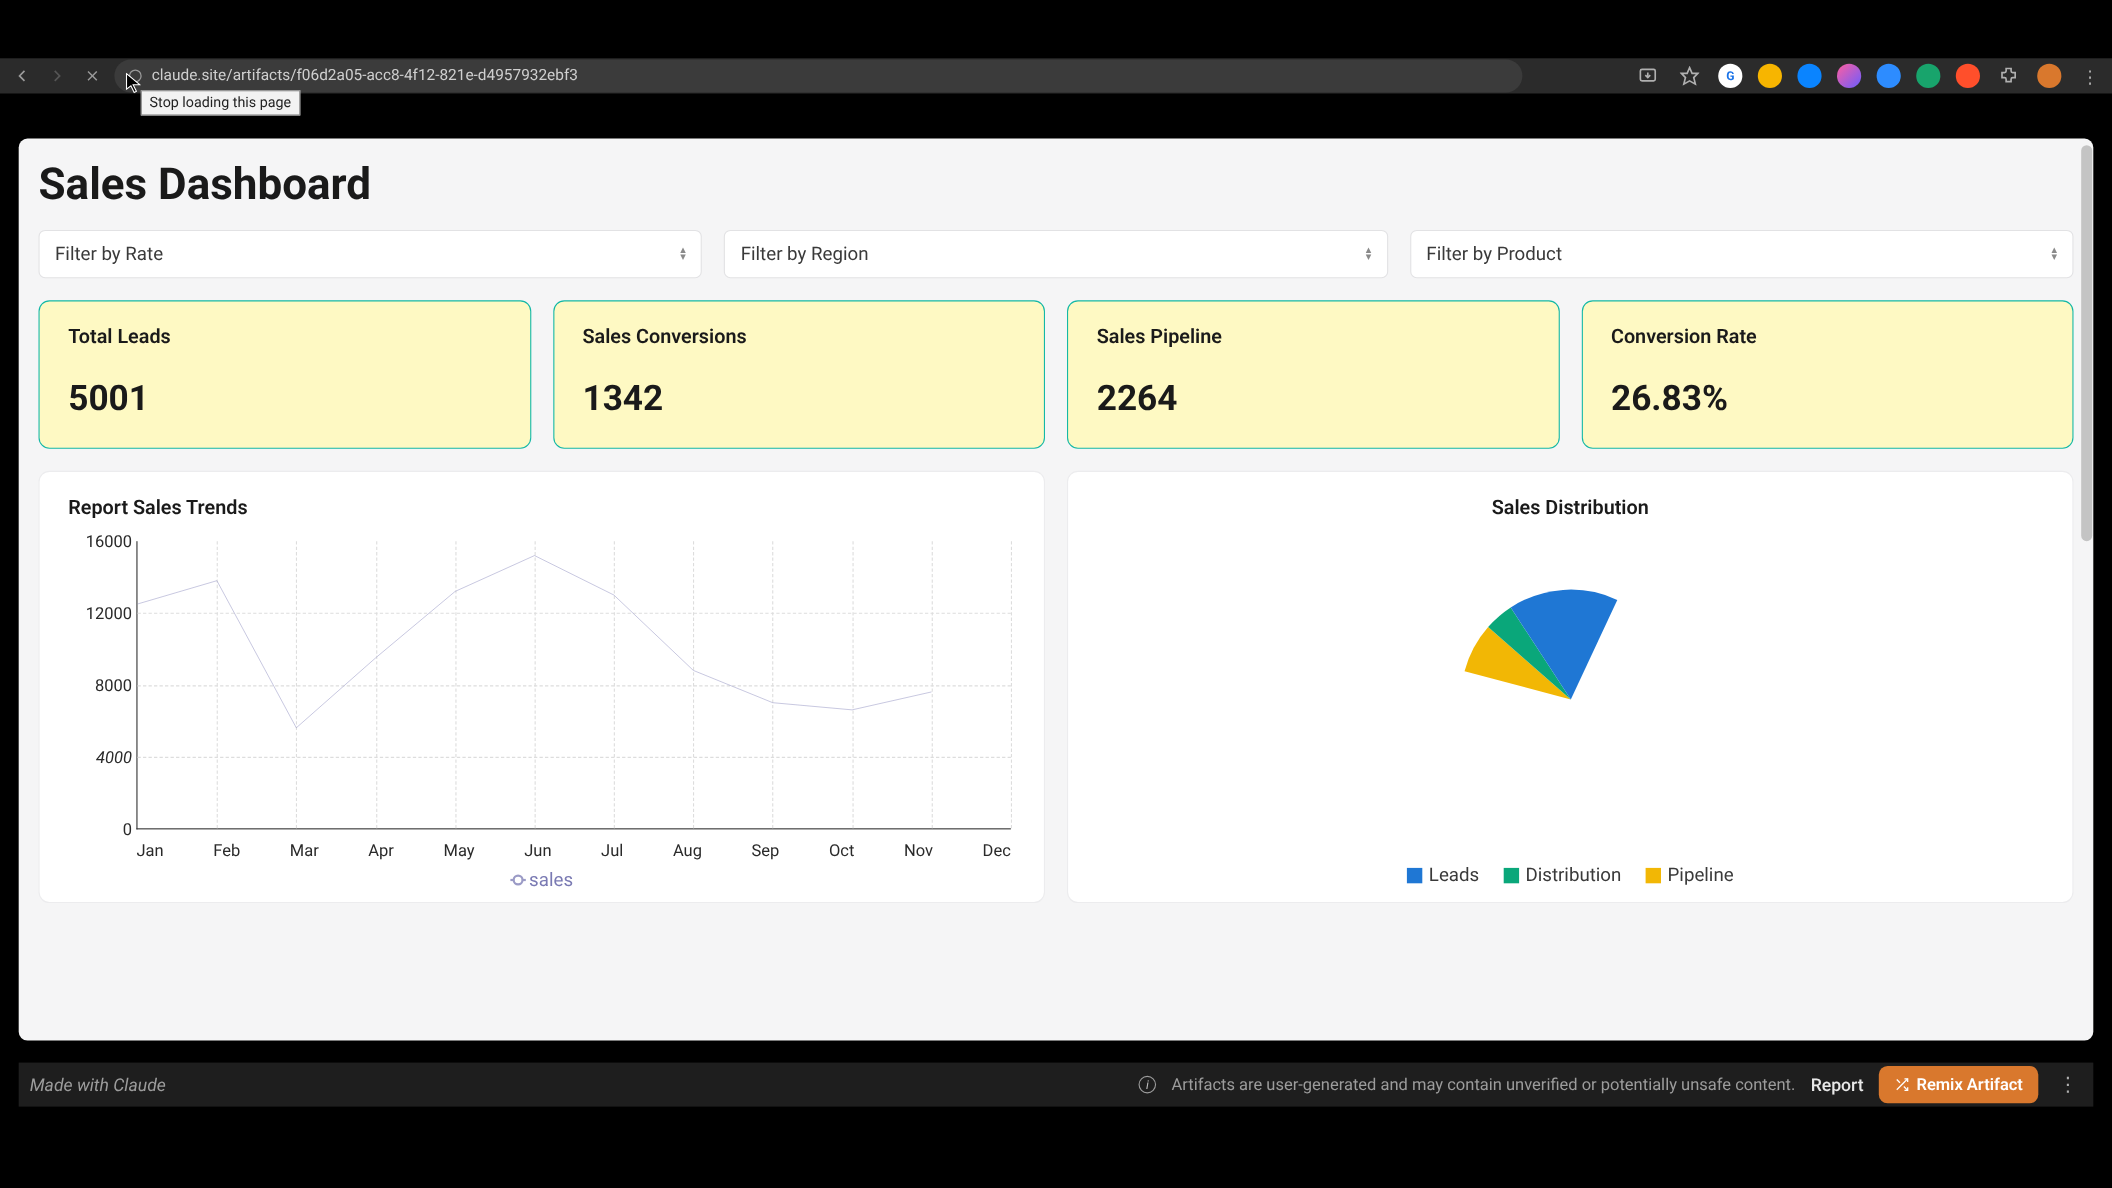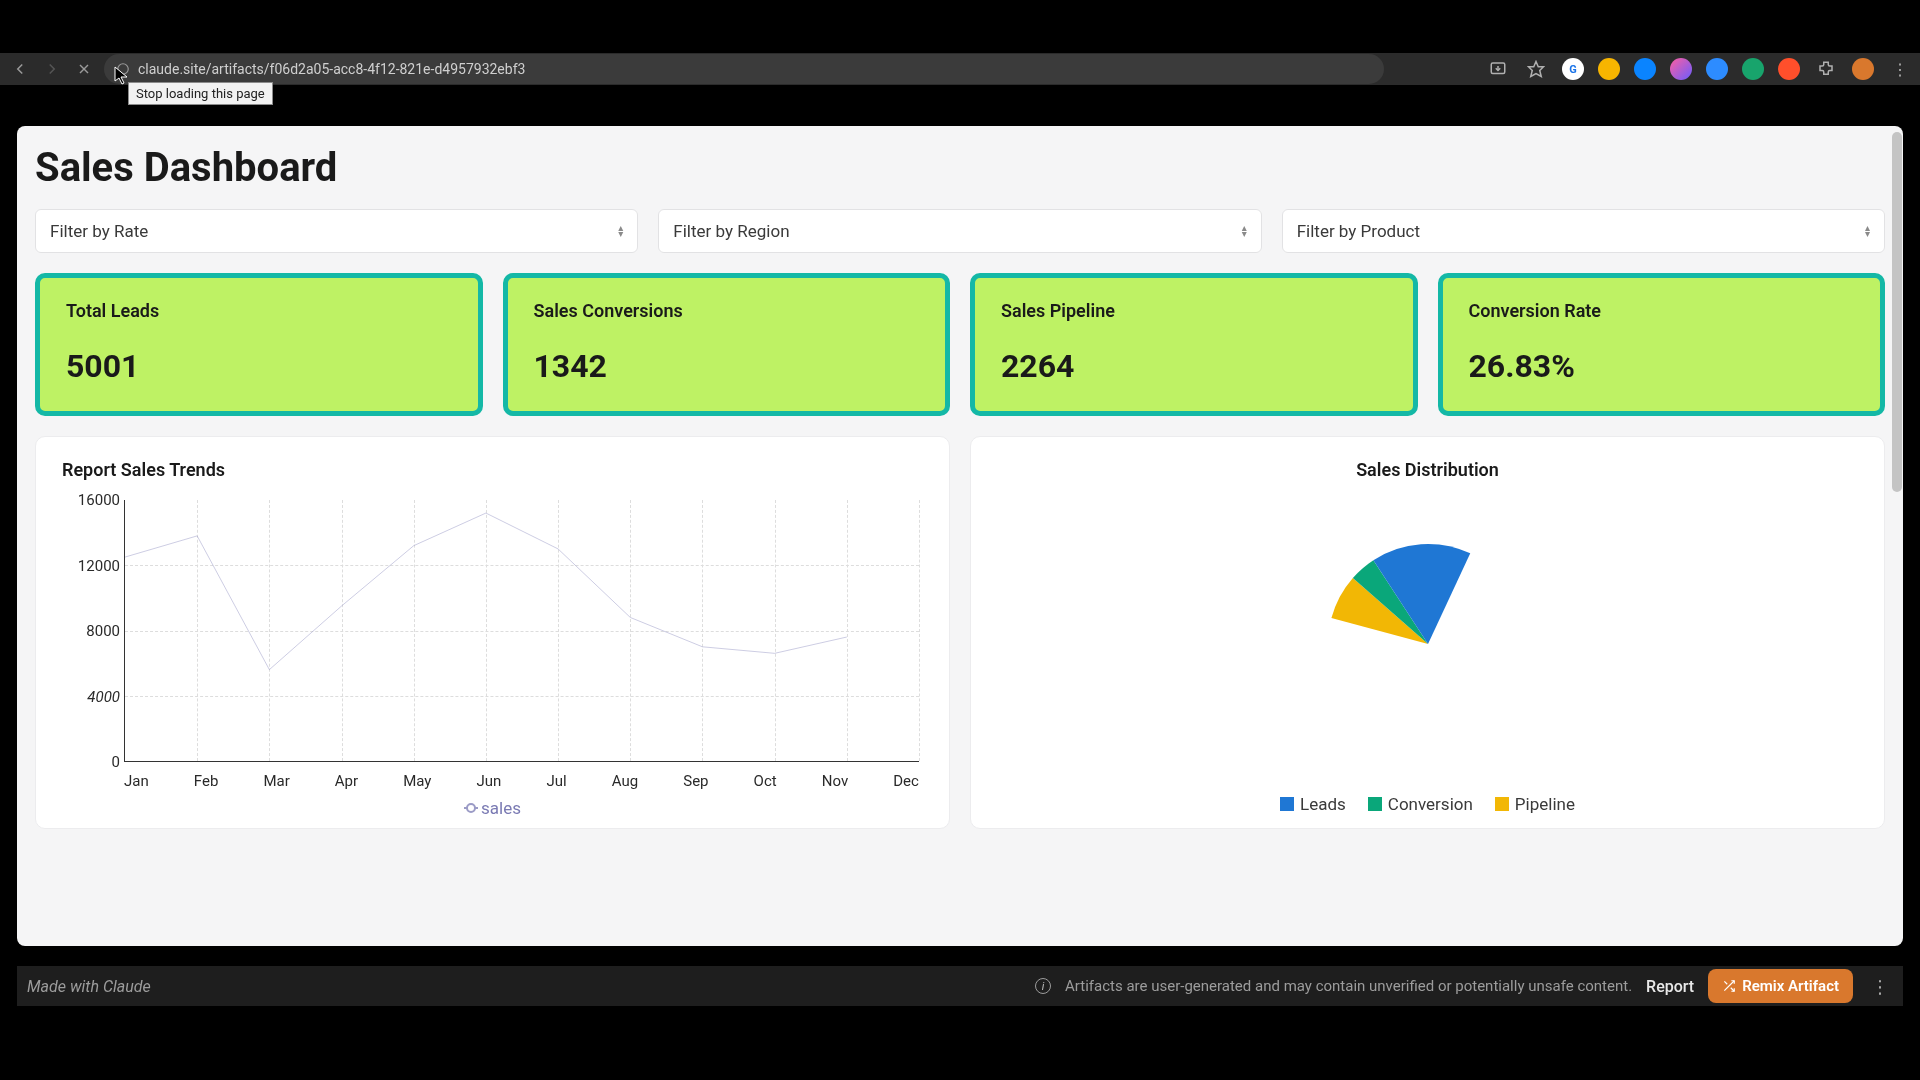--- a/index.html
+++ b/index.html
@@ -108,22 +108,22 @@
   display: flex;
   flex-direction: column;
 }
 .kpi-row {
   display: flex;
   gap: 20px;
   margin-bottom: 20px;
 }
 .kpi-card {
   flex: 1;
-  background: #bef264;
-  border: 5px solid #14b8a6;
+  background: #fef9c3;
+  border: 1px solid #14b8a6;
   border-radius: 10px;
   padding: 22px 26px 26px 26px;
 }
 .kpi-title { font-size: 18px; font-weight: 600; color: #1a1a1a; margin-bottom: 26px; }
 .kpi-value { font-size: 32px; font-weight: 700; color: #1a1a1a; }
 .charts-row { display: flex; gap: 20px; }
 .chart-card {
   background: #fff;
   border: 1px solid #ececee;
   border-radius: 10px;
@@ -425,21 +425,21 @@
               <path d="M 0 0 L -54.61585274036773 -83.76818387336846 A 100 100 0 0 1 42.26182617406996 -90.63077870366499 Z" fill="#1f77d4"></path>
             </svg>
         </div>
         <div class="pie-legend">
           <div class="pie-legend-item">
             <span class="sq" style="background:#1f77d4"></span>
             <span>Leads</span>
           </div>
           <div class="pie-legend-item">
             <span class="sq" style="background:#0aa77a"></span>
-            <span>Conversion</span>
+            <span>Distribution</span>
           </div>
           <div class="pie-legend-item">
             <span class="sq" style="background:#f2b705"></span>
             <span>Pipeline</span>
           </div>
         </div>
       </div>
     </div>
   </div>
 </div>

